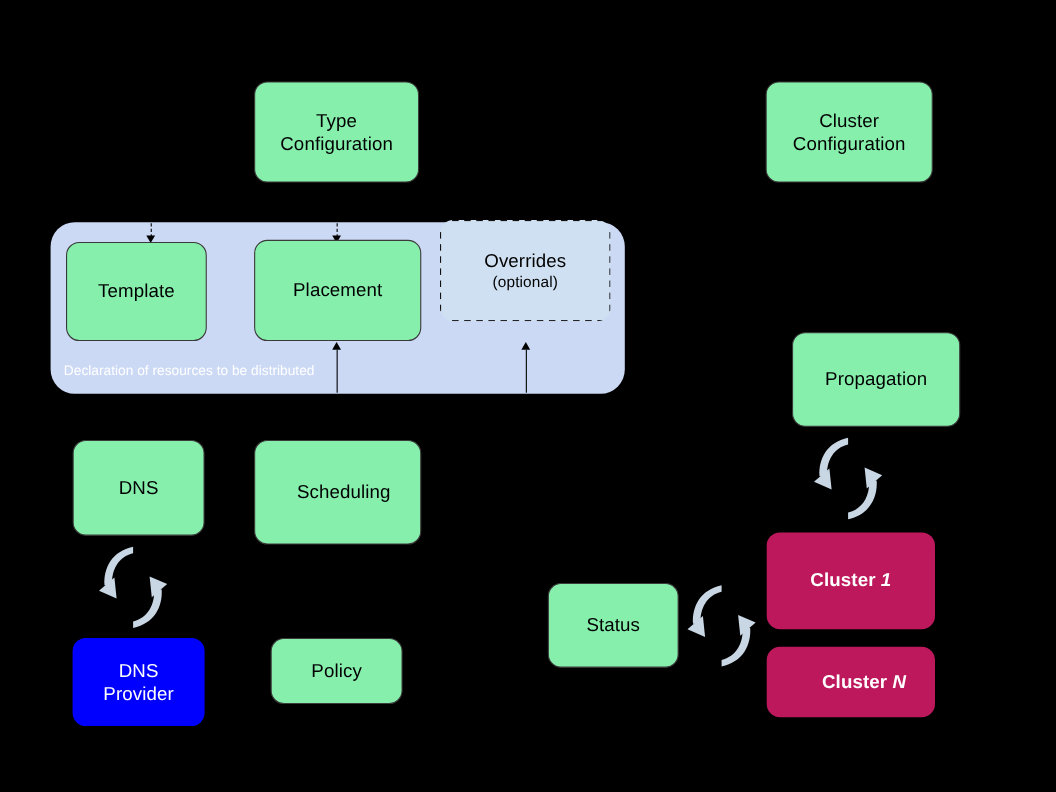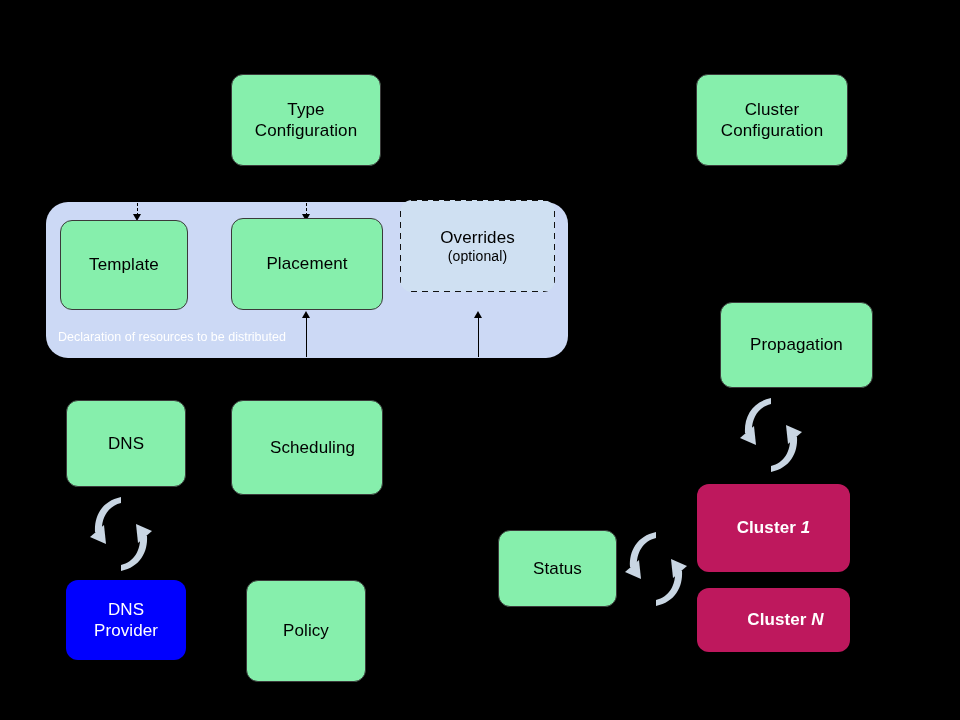--- a/index.html
+++ b/index.html
@@ -183,21 +183,21 @@
         <path d="M50 51 L64 39 L48 32 Z"></path>
       </g>
     </svg>
   </div>
 
   <div class="node dnsprovider" id="dns-provider" style="left:66px; top:580px; width:120px; height:80px;">
     <span class="line">DNS</span>
     <span class="line">Provider</span>
   </div>
 
-  <div class="node" id="policy" style="left:246px; top:580px; width:120px; height:102px;justify-content:center;">
+  <div class="node" id="policy" style="left:246px; top:580px; width:120px; height:60px;justify-content:center;">
     <span class="line">Policy</span>
   </div>
 
   <div class="node" id="status" style="left:498px; top:530px; width:119px; height:77px;">
     <span class="line">Status</span>
   </div>
 
   <div class="sync-icon" id="sync-status" style="left:623px; top:527px;">
     <svg viewBox="0 0 66 84" xmlns="http://www.w3.org/2000/svg">
       <g fill="#c9d6e3" stroke="none">

